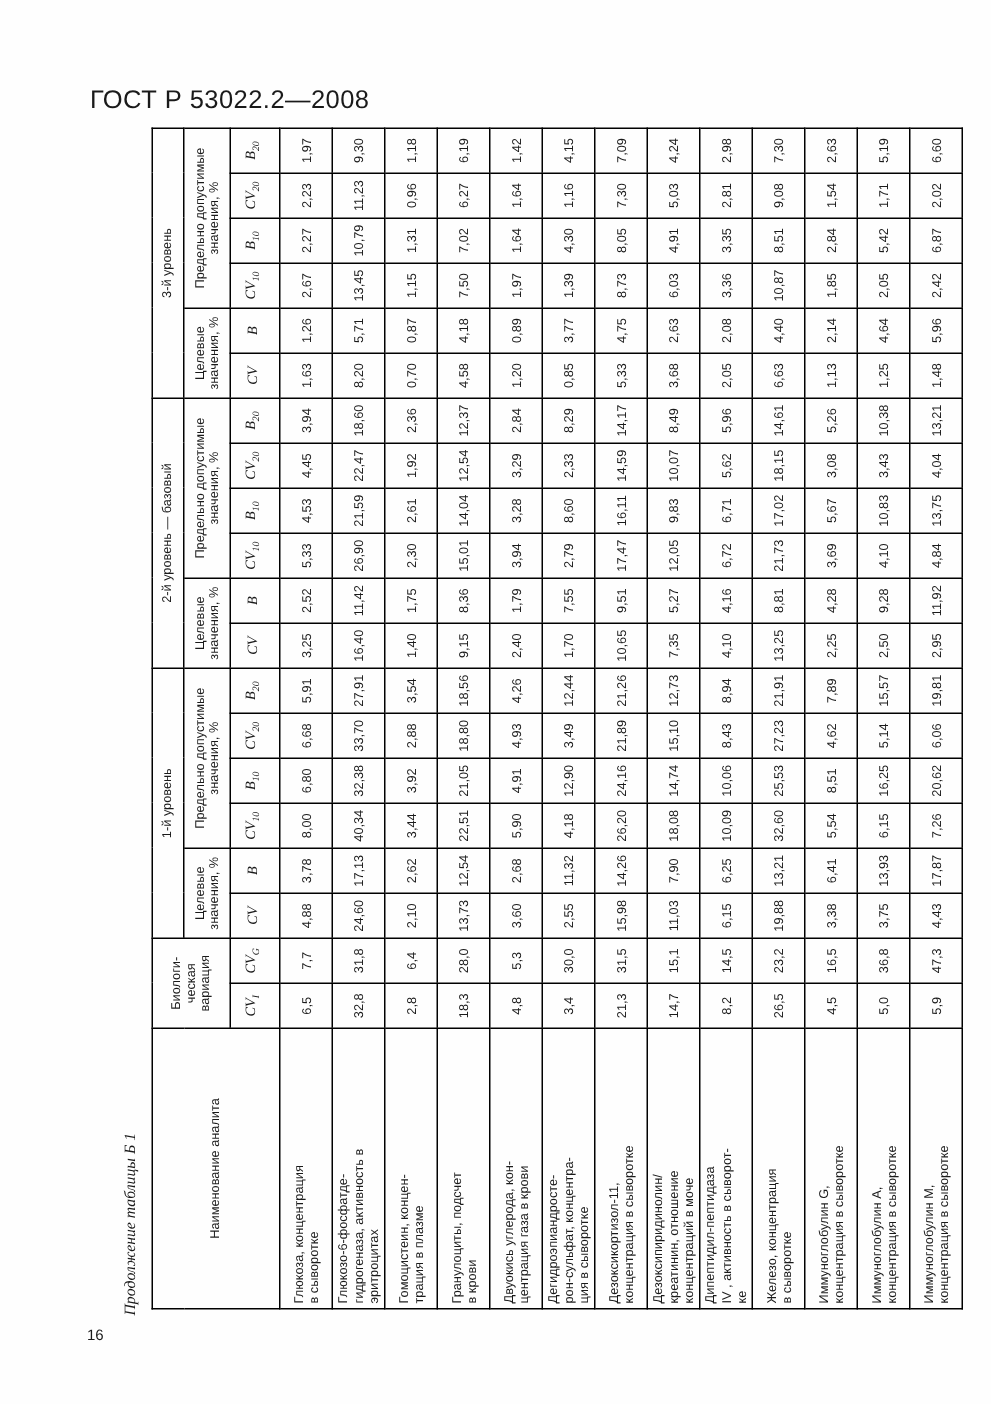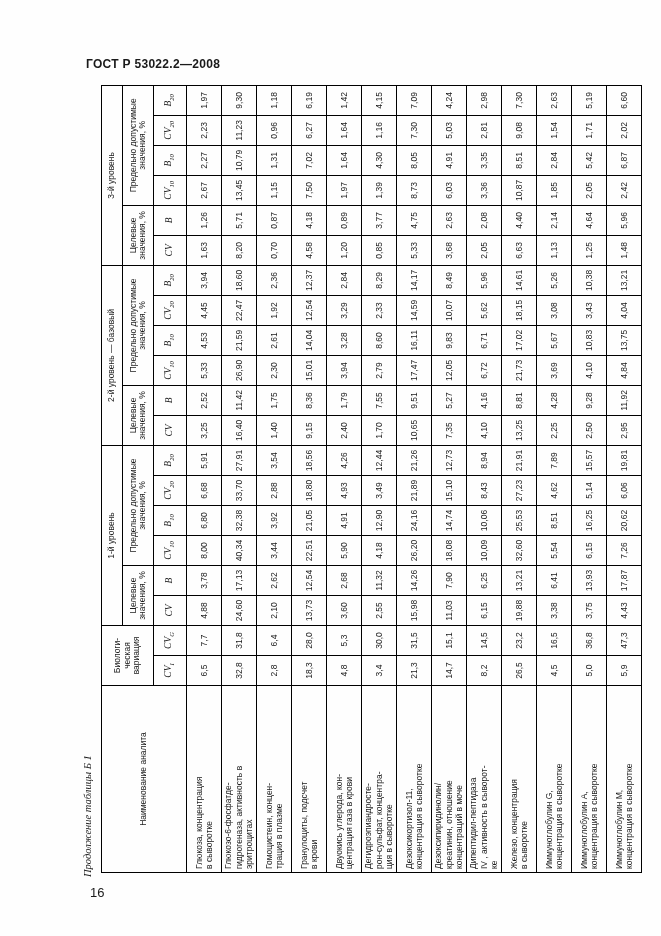--- a/index.html
+++ b/index.html
@@ -4,25 +4,25 @@
 <style>
   html,body { margin:0; padding:0; }
   body {
     width:661px; height:936px; position:relative; overflow:hidden;
     background:#ffffff; color:#111;
     font-family:"Liberation Sans", sans-serif;
   }
   .page { position:absolute; inset:0; background:#fefefe; }
 
   .doc-header {
-    position:absolute; left:86px; top:57px;
-    font-size:12px; font-weight:bold; letter-spacing:0.3px; color:#1a1a1a;
+    position:absolute; left:60px; top:57px;
+    font-size:17px; font-weight:normal; letter-spacing:0.3px; color:#1a1a1a;
   }
   .page-number {
-    position:absolute; left:90px; top:885px; font-size:13px; color:#1a1a1a;
+    position:absolute; left:58px; top:885px; font-size:10px; color:#1a1a1a;
   }
   .table-caption {
     position:absolute; left:82px; top:877px; width:250px; height:13px;
     transform-origin:0 0; transform:rotate(-90deg);
     font-family:"Liberation Serif", serif; font-style:italic;
     font-size:10.5px; color:#1a1a1a; white-space:nowrap;
   }
 
   
   .table-pos { position:absolute; left:101px; top:86px; width:541px; height:788px; }

